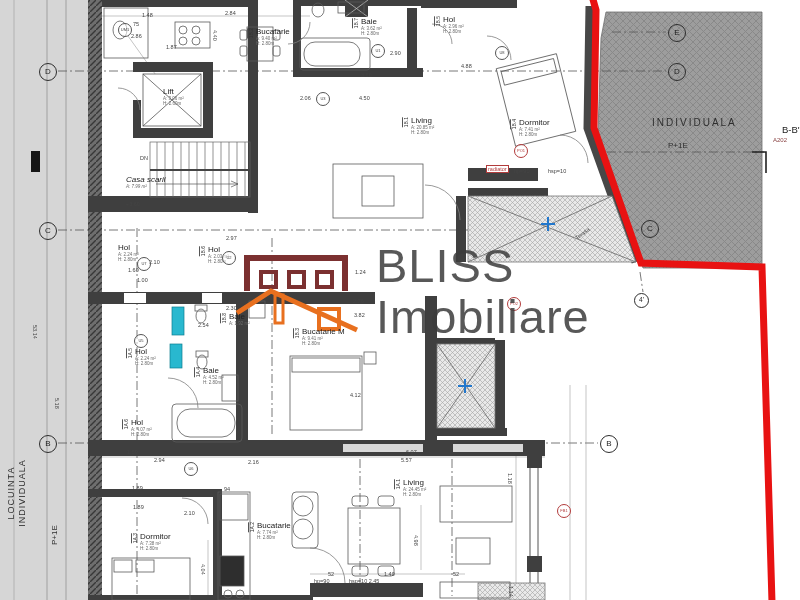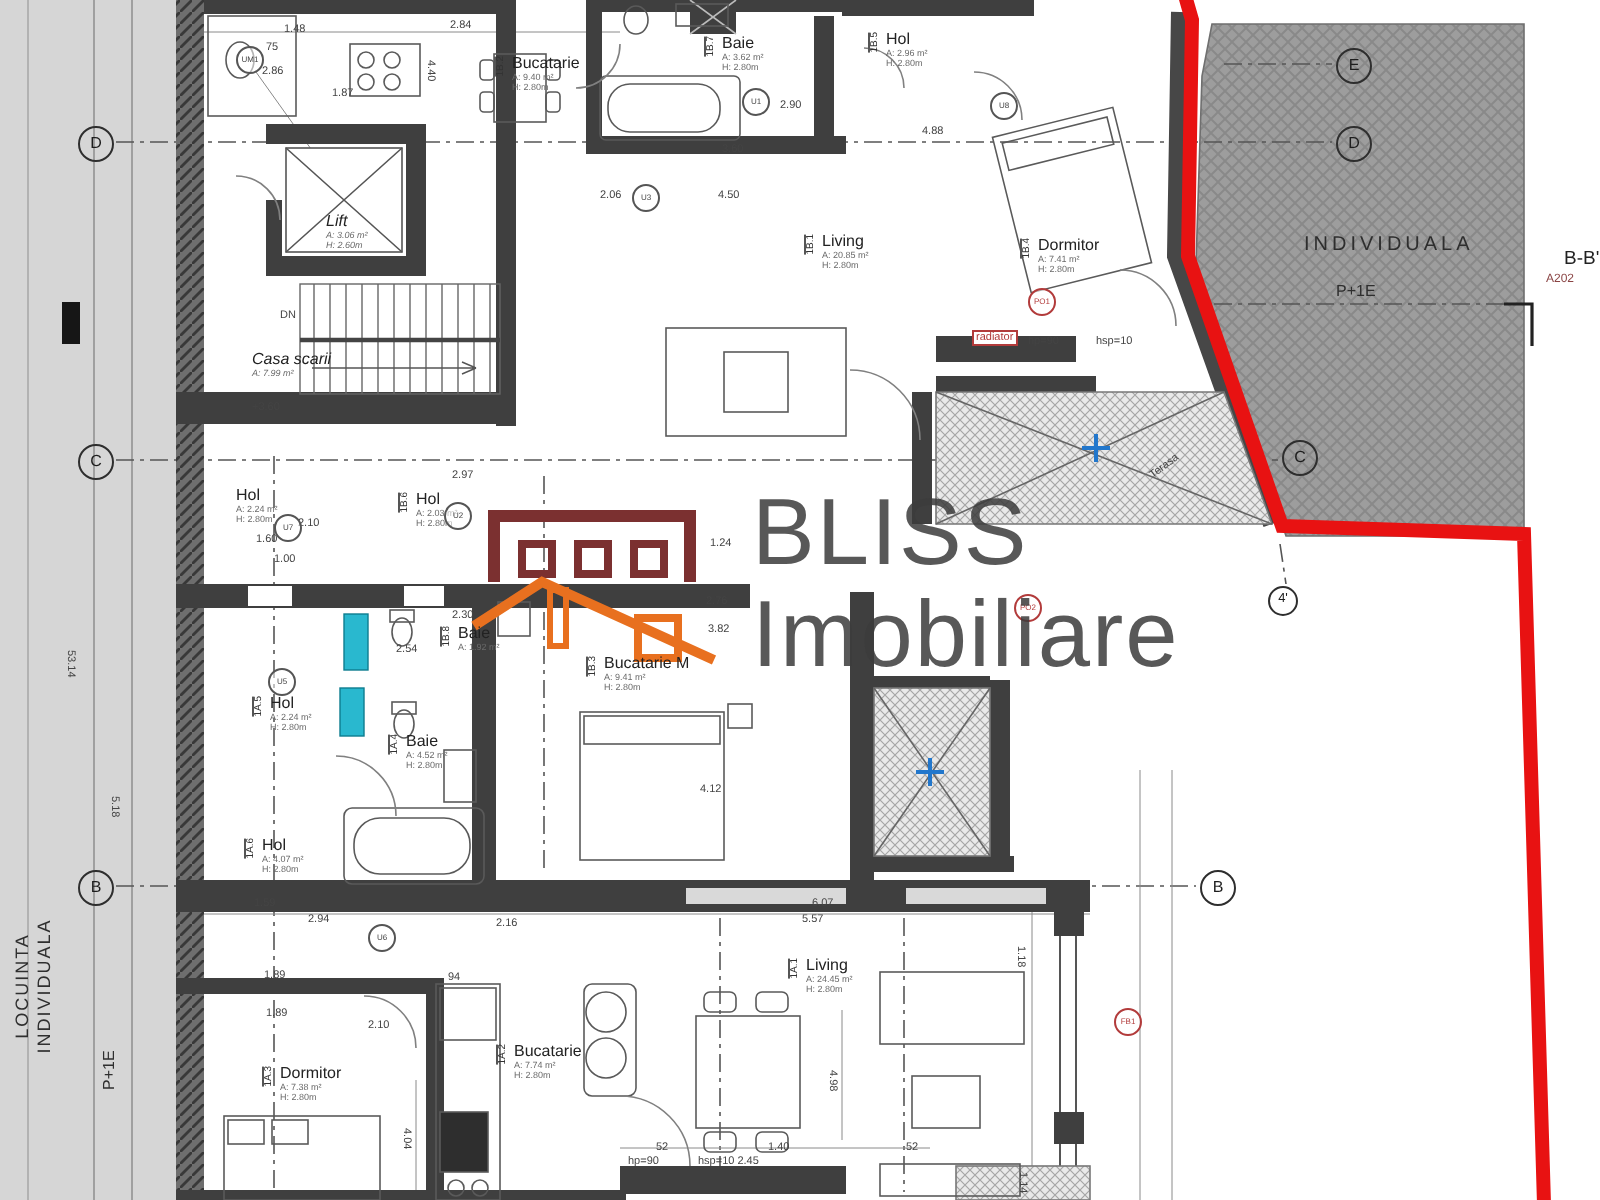--- a/index.html
+++ b/index.html
@@ -302,21 +302,21 @@
 
   <div id="labels">
       <div class="room" style="left: 247px; top: 28px;">
         <span class="rid">1B.2</span>
         <span>
           <div class="rname">Bucatarie</div>
           <div class="rsub">A: 9.40 m²</div>
           <div class="rsub">H: 2.80m</div>
         </span>
       </div>
-      <div class="room" style="left: 163px; top: 107px; font-style: italic;">
+      <div class="room" style="left: 163px; top: 88px;">
         <span>
           <div class="rname">Lift</div>
           <div class="rsub">A: 3.06 m²</div>
           <div class="rsub">H: 2.60m</div>
         </span>
       </div>
       <div class="room" style="left: 126px; top: 176px; font-style: italic;">
         <span>
           <div class="rname">Casa scarii</div>
           <div class="rsub">A: 7.99 m²</div>

